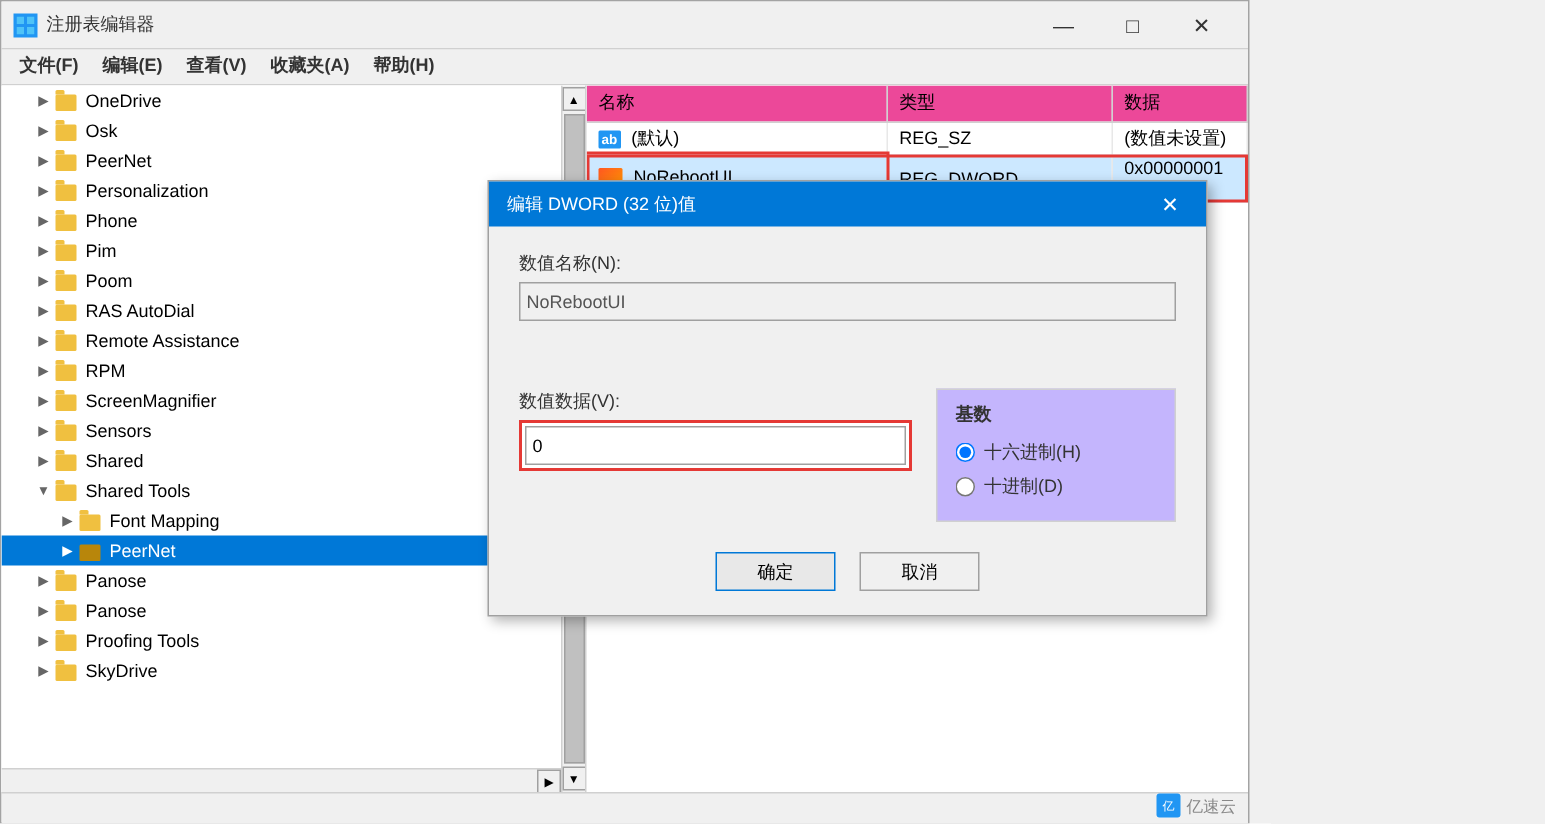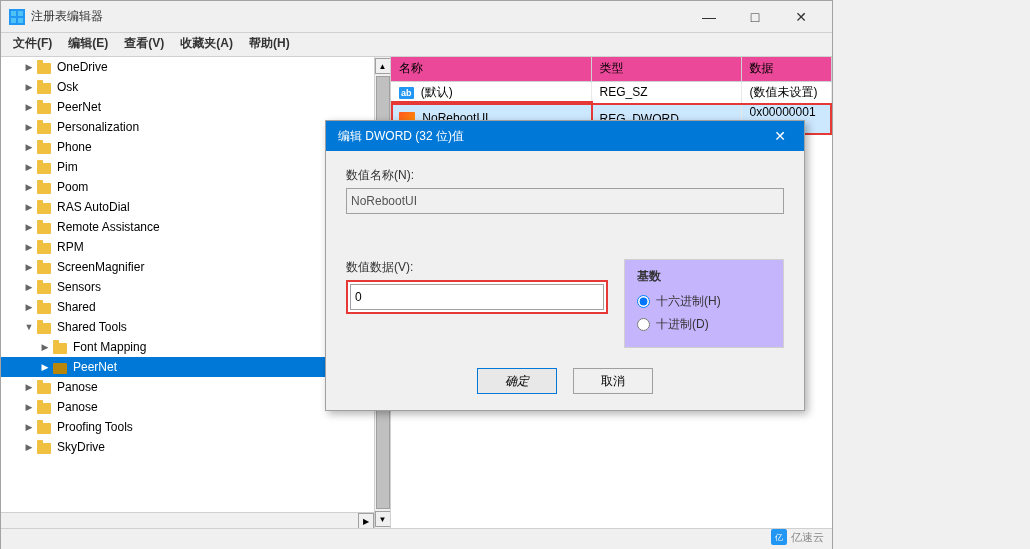--- a/index.html
+++ b/index.html
@@ -353,21 +353,20 @@
       height: 26px;
       border: 1px solid #a0a0a0;
       background: #f0f0f0;
       cursor: pointer;
       font-size: 12px;
       font-family: 'Microsoft YaHei', sans-serif;
     }
     .dialog-btn.primary {
       background: #e8e8e8;
       border: 1px solid #0078d7;
-      font-style: italic;
     }
 
     
     .noreboot-selected {
       outline: 2px solid #e53935;
       outline-offset: -2px;
     }
 
     
     .watermark {

